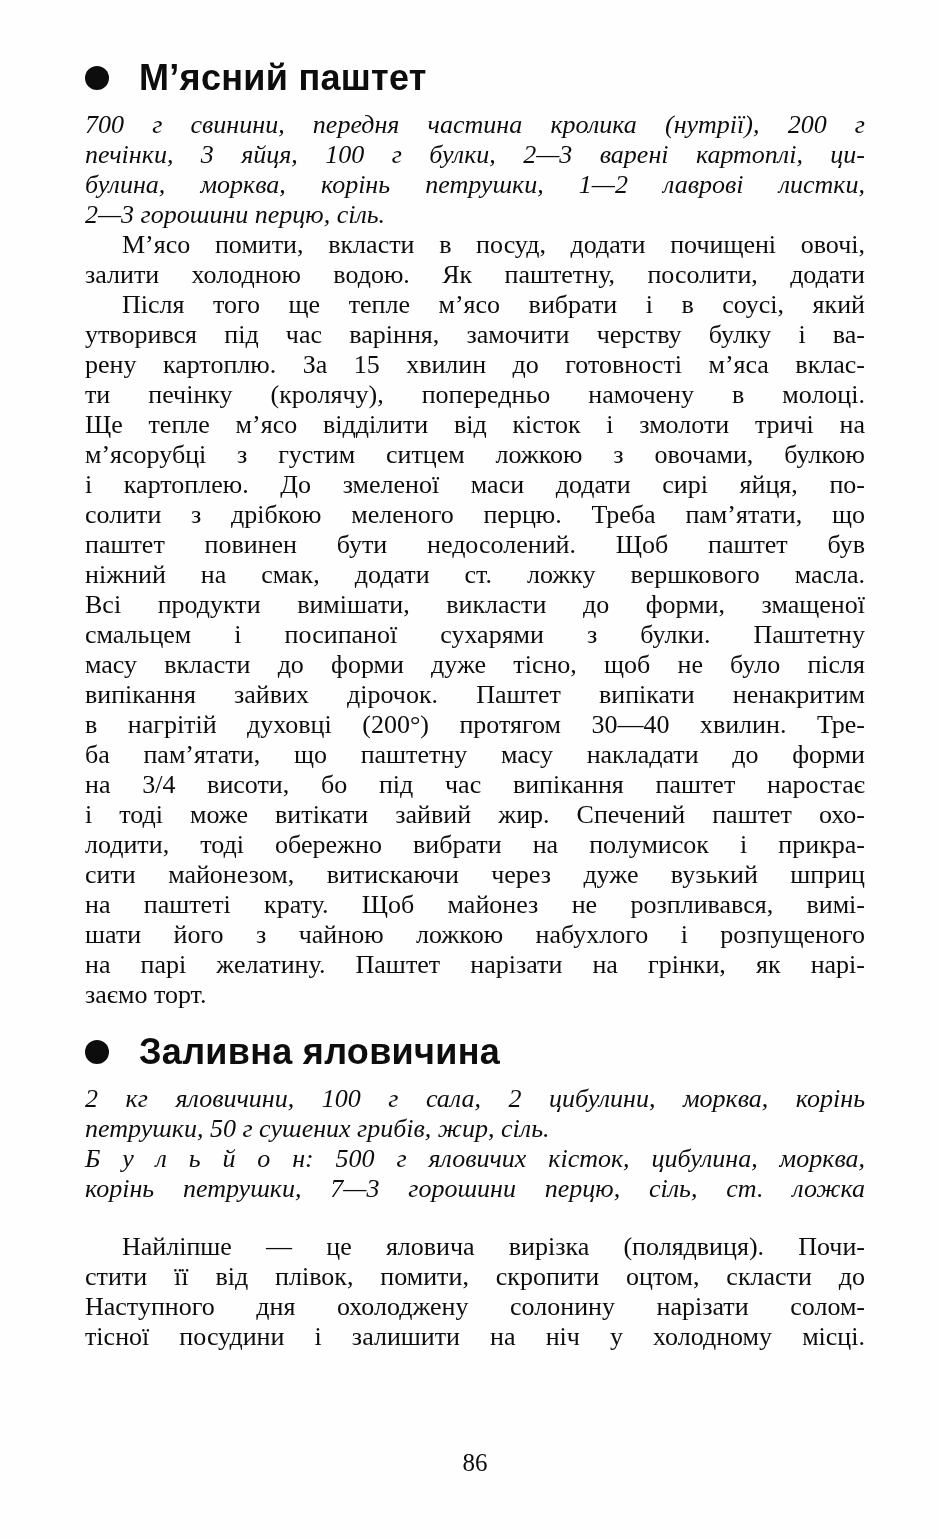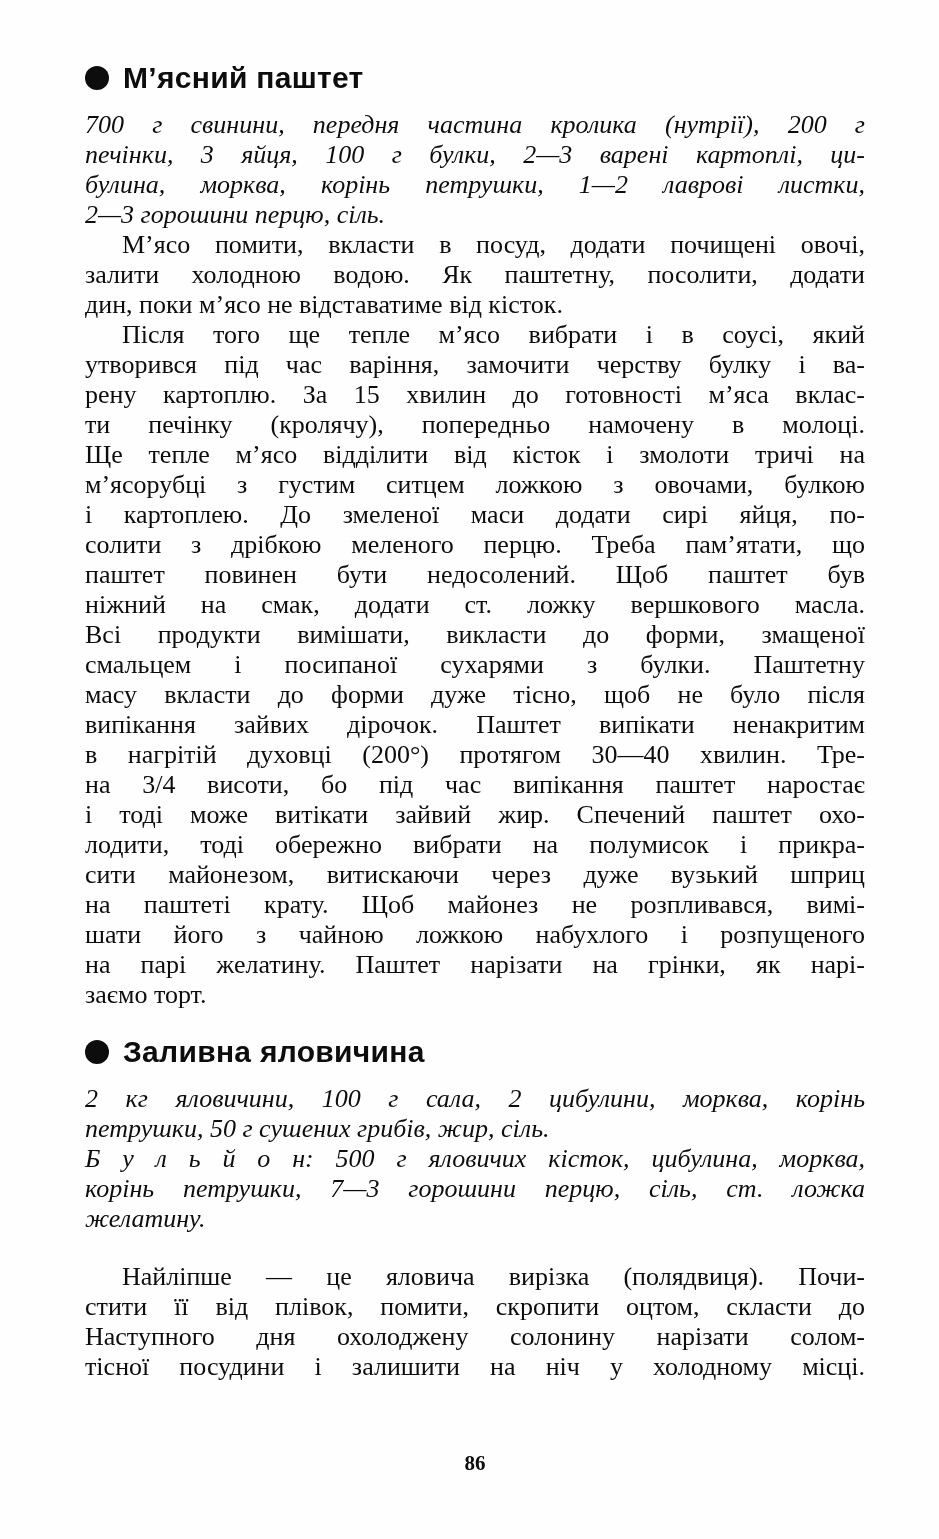--- a/index.html
+++ b/index.html
@@ -17,24 +17,24 @@
   }
   .content {
     position: absolute;
     left: 85px;
     top: 62px;
     width: 780px;
   }
   .heading {
     display: flex;
     align-items: center;
-    gap: 14px;
+    gap: 30px;
     font-family: "Liberation Sans", sans-serif;
     font-weight: 700;
-    font-size: 30px;
+    font-size: 36px;
     line-height: 32px;
     letter-spacing: 0.3px;
     margin: 0 0 16px 0;
   }
   .heading.gap { margin-top: 26px; }
   .bullet-icon {
     width: 24px;
     height: 24px;
     border-radius: 50%;
     background: #0d0d0d;
@@ -51,79 +51,78 @@
   .indent { text-indent: 37px; }
   .ingredients .line { font-style: italic; font-family: Liberation Serif, serif; }
   .paragraph.gap { margin-top: 28px; }
   .page-number {
     position: absolute;
     left: 85px;
     top: 1448px;
     width: 780px;
     text-align: center;
     font-family: "Liberation Serif", serif;
-    font-weight: 700;
-    font-size: 21px;
+    font-weight: 400;
+    font-size: 25px;
     line-height: 30px;
   }
 </style>
 </head>
 <body>
 
 <div class="content">
     <div class="heading">
       <span class="bullet-icon"></span>
       <span>М’ясний паштет</span>
     </div>
     <div class="ingredients">
       <div class="line j">700 г свинини, передня частина кролика (нутрії), 200 г</div>
       <div class="line j">печінки, 3 яйця, 100 г булки, 2—3 варені картоплі, ци-</div>
       <div class="line j">булина, морква, корінь петрушки, 1—2 лаврові листки,</div>
       <div class="line">2—3 горошини перцю, сіль.</div>
     </div>
     <div class="paragraph">
       <div class="line j indent">М’ясо помити, вкласти в посуд, додати почищені овочі,</div>
       <div class="line j">залити холодною водою. Як паштетну, посолити, додати</div>
-      <div class="line">дин, поки м’ясо не відставатиме від кісток.</div>
     </div>
     <div class="paragraph">
       <div class="line j indent">Після того ще тепле м’ясо вибрати і в соусі, який</div>
       <div class="line j">утворився під час варіння, замочити черству булку і ва-</div>
       <div class="line j">рену картоплю. За 15 хвилин до готовності м’яса вклас-</div>
       <div class="line j">ти печінку (кролячу), попередньо намочену в молоці.</div>
       <div class="line j">Ще тепле м’ясо відділити від кісток і змолоти тричі на</div>
       <div class="line j">м’ясорубці з густим ситцем ложкою з овочами, булкою</div>
       <div class="line j">і картоплею. До змеленої маси додати сирі яйця, по-</div>
       <div class="line j">солити з дрібкою меленого перцю. Треба пам’ятати, що</div>
       <div class="line j">паштет повинен бути недосолений. Щоб паштет був</div>
       <div class="line j">ніжний на смак, додати ст. ложку вершкового масла.</div>
       <div class="line j">Всі продукти вимішати, викласти до форми, змащеної</div>
       <div class="line j">смальцем і посипаної сухарями з булки. Паштетну</div>
       <div class="line j">масу вкласти до форми дуже тісно, щоб не було після</div>
       <div class="line j">випікання зайвих дірочок. Паштет випікати ненакритим</div>
       <div class="line j">в нагрітій духовці (200°) протягом 30—40 хвилин. Тре-</div>
+      <div class="line j">ба пам’ятати, що паштетну масу накладати до форми</div>
       <div class="line j">на 3/4 висоти, бо під час випікання паштет наростає</div>
       <div class="line j">і тоді може витікати зайвий жир. Спечений паштет охо-</div>
       <div class="line j">лодити, тоді обережно вибрати на полумисок і прикра-</div>
       <div class="line j">сити майонезом, витискаючи через дуже вузький шприц</div>
       <div class="line j">на паштеті крату. Щоб майонез не розпливався, вимі-</div>
       <div class="line j">шати його з чайною ложкою набухлого і розпущеного</div>
       <div class="line j">на парі желатину. Паштет нарізати на грінки, як нарі-</div>
       <div class="line">заємо торт.</div>
     </div>
     <div class="heading gap">
       <span class="bullet-icon"></span>
       <span>Заливна яловичина</span>
     </div>
     <div class="ingredients">
       <div class="line j">2 кг яловичини, 100 г сала, 2 цибулини, морква, корінь</div>
       <div class="line">петрушки, 50 г сушених грибів, жир, сіль.</div>
       <div class="line j">Б у л ь й о н:  500 г яловичих кісток, цибулина, морква,</div>
       <div class="line j">корінь петрушки, 7—3 горошини перцю, сіль, ст. ложка</div>
-      <div class="line">желатину.</div>
     </div>
     <div class="paragraph gap">
       <div class="line j indent">Найліпше — це яловича вирізка (полядвиця). Почи-</div>
       <div class="line j">стити її від плівок, помити, скропити оцтом, скласти до</div>
       <div class="line j">Наступного дня охолоджену солонину нарізати солом-</div>
       <div class="line j">тісної посудини і залишити на ніч у холодному місці.</div>
     </div>
   </div>
 <div class="page-number">86</div>
 

